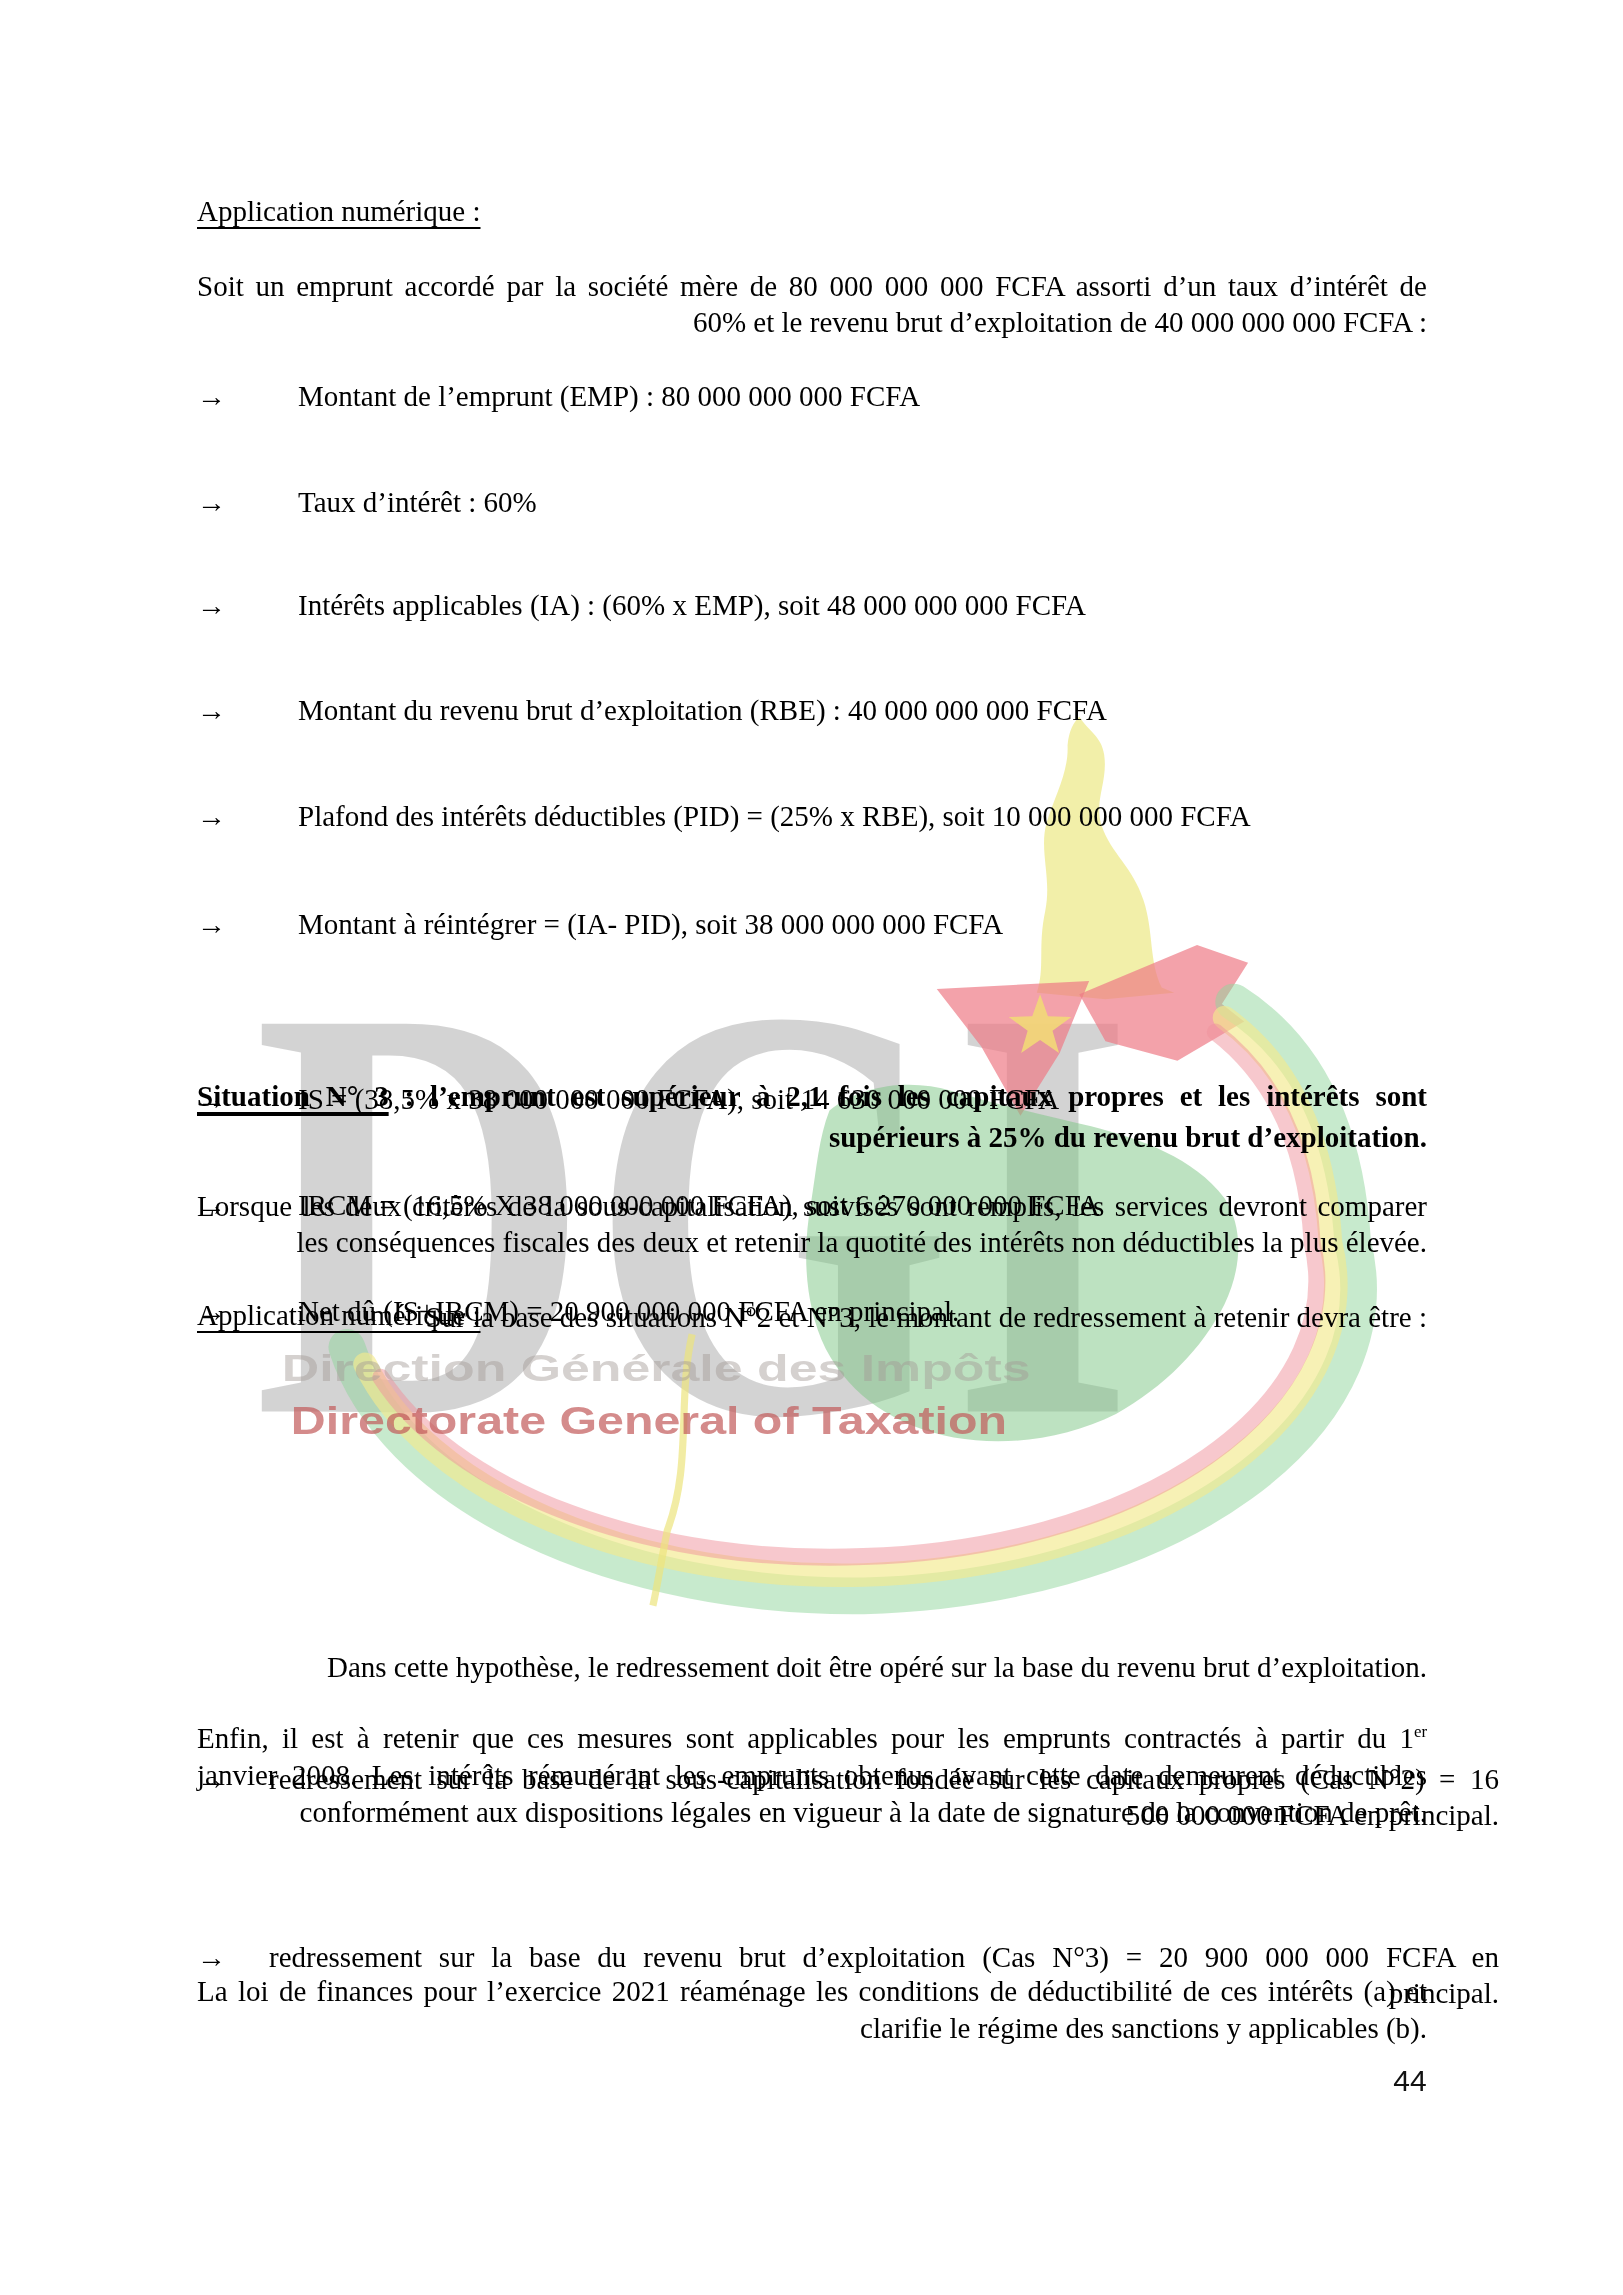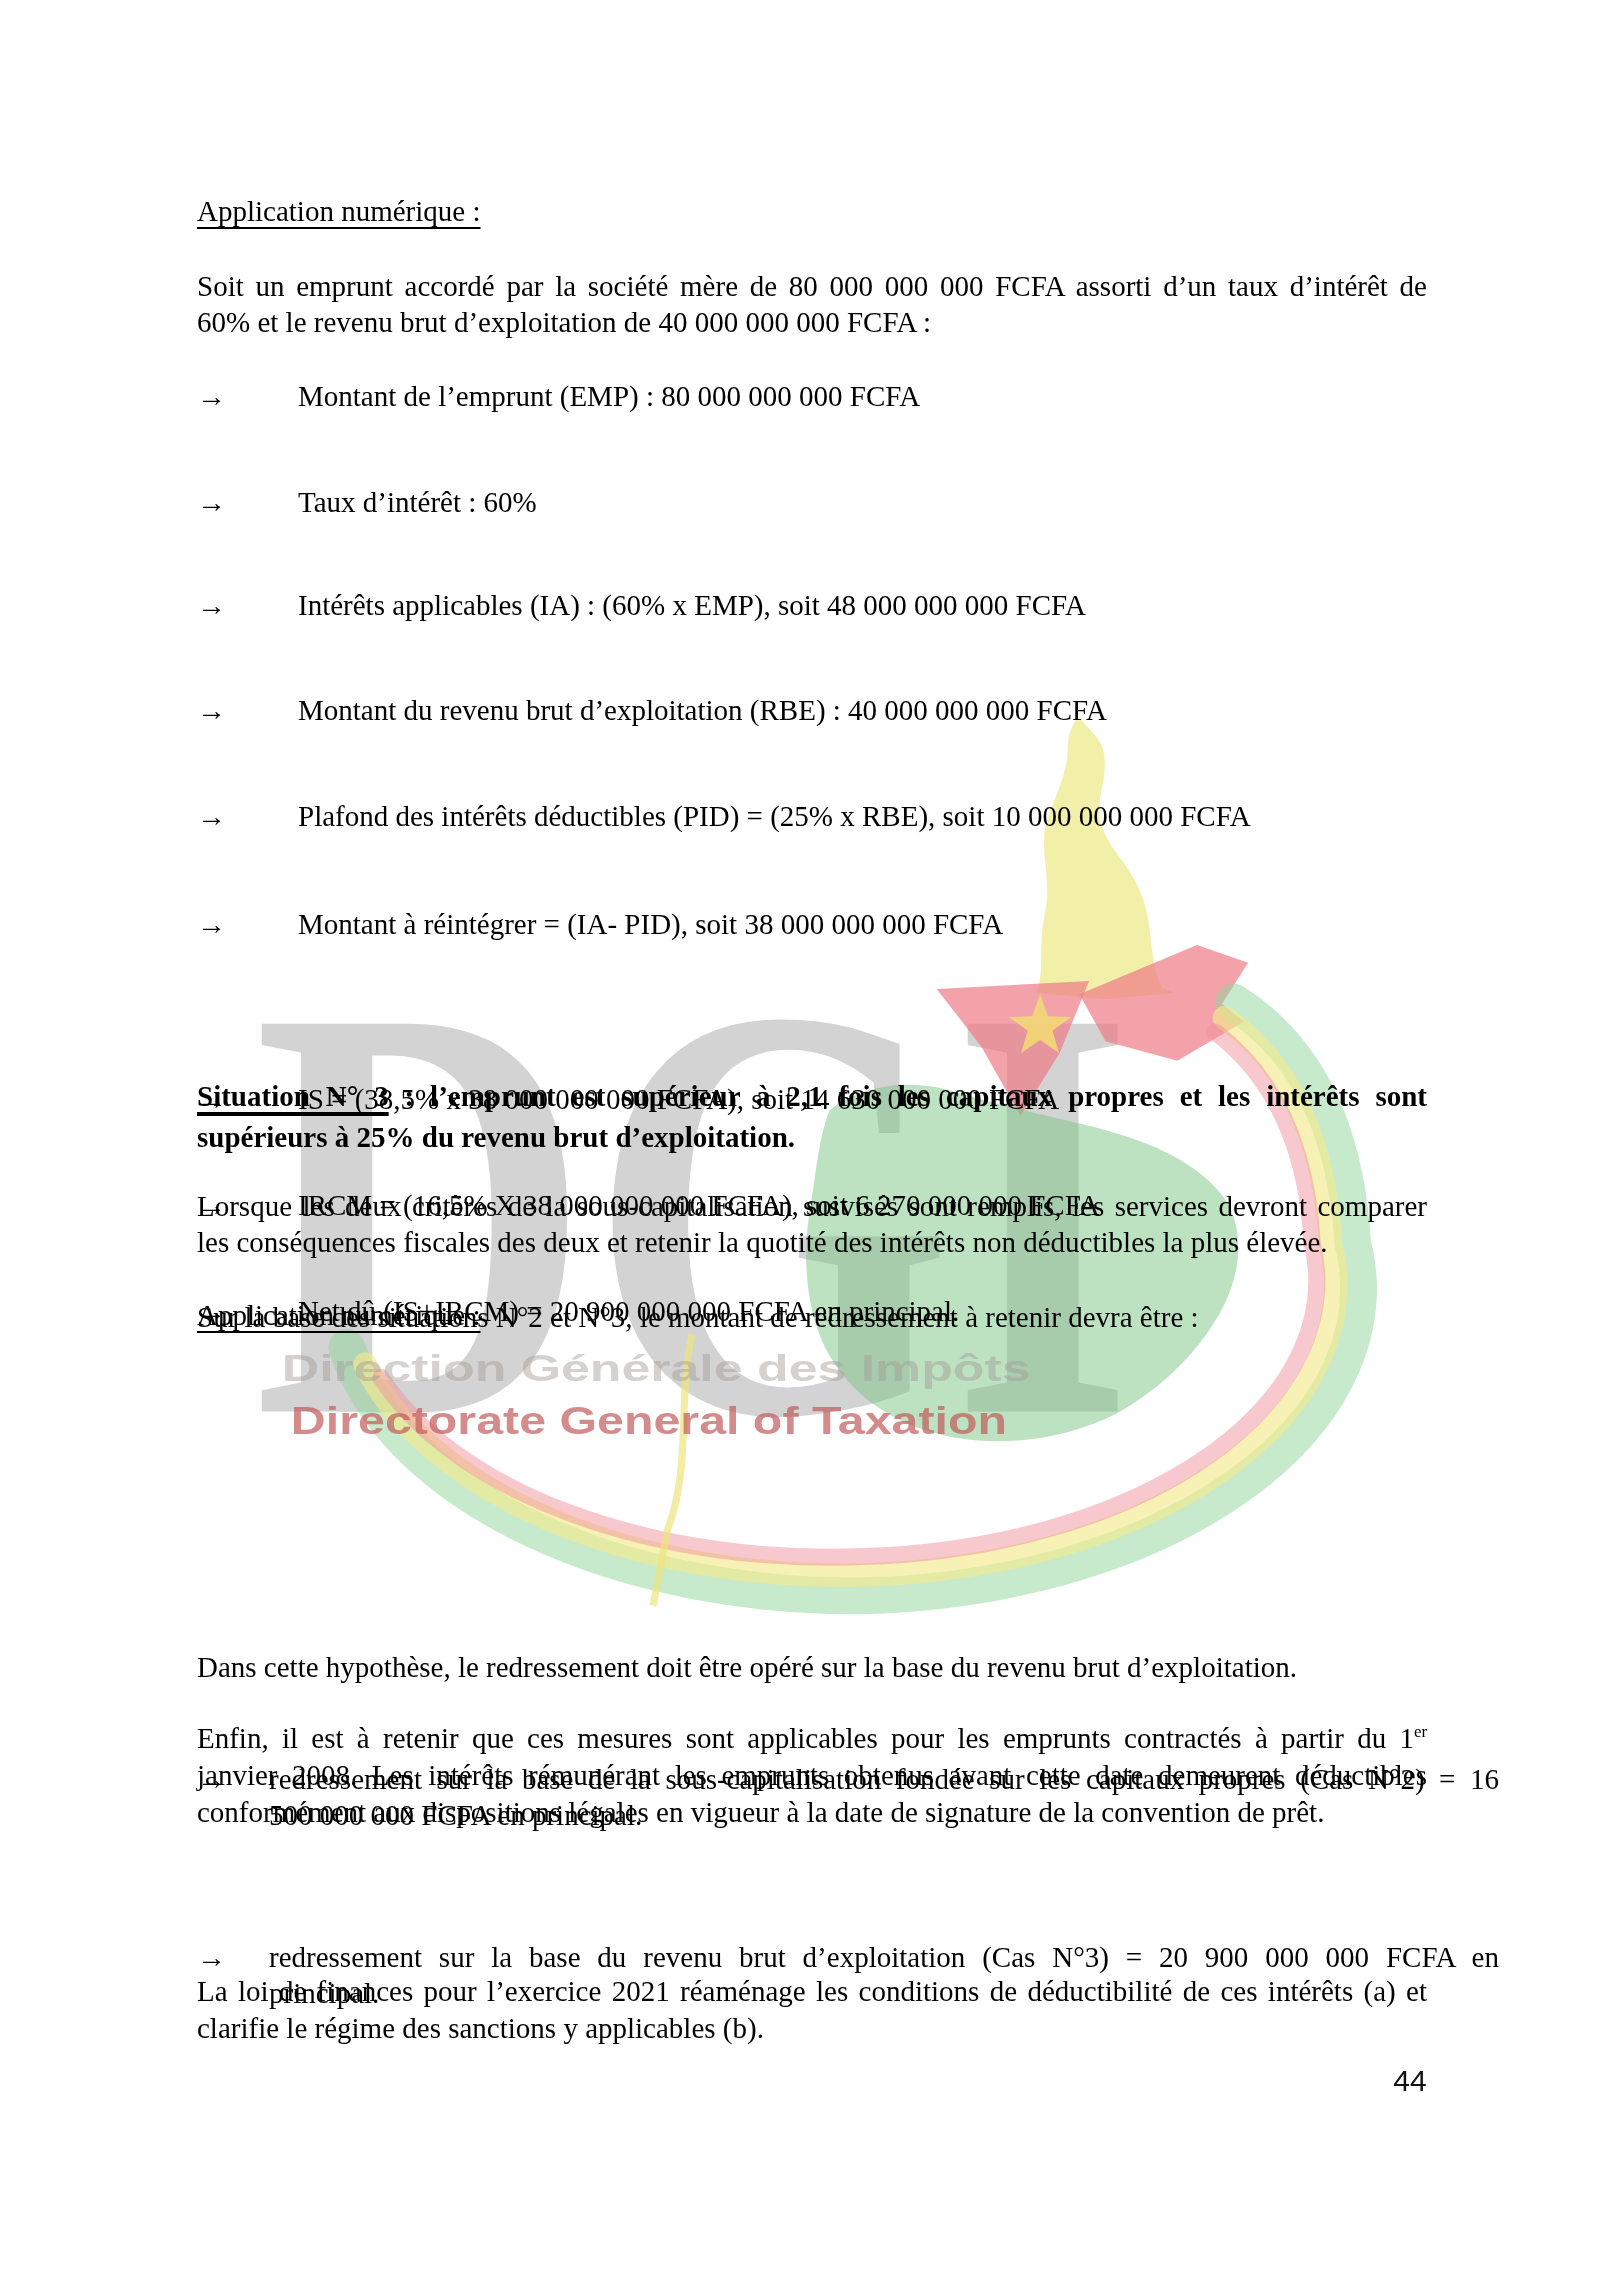--- a/index.html
+++ b/index.html
@@ -3,21 +3,21 @@
 <meta charset="utf-8">
 <style>
   html,body{margin:0;padding:0;background:#888;}
   .page{position:relative;width:1623px;height:2295px;background:#ffffff;overflow:hidden;
         font-family:"Liberation Serif","DejaVu Serif",serif;color:#000;}
   .wm{position:absolute;left:0;top:0;z-index:0;}
   .content{position:absolute;inset:0;z-index:1;}
   .block{position:absolute;left:197px;width:1230px;font-size:29px;line-height:36px;}
   .t{min-height:36px;}
   .jl{text-align:justify;text-align-last:justify;}
-  .ll{text-align:left;}
+  .ll{text-align:right;}
   .b{font-weight:700;}
   .lh62{line-height:41px;}
   .lh57{line-height:37px;}
   .u{text-decoration:underline;text-decoration-thickness:2.3px;text-underline-offset:5.9px;}
   .ub{text-decoration-thickness:3.6px;}
   .li{position:relative;}
   .ind155{padding-left:101px;}
   .ind110{padding-left:72px;}
   .marker{position:absolute;left:0;top:0;}
   sup{font-size:0.58em;vertical-align:super;line-height:0;}

